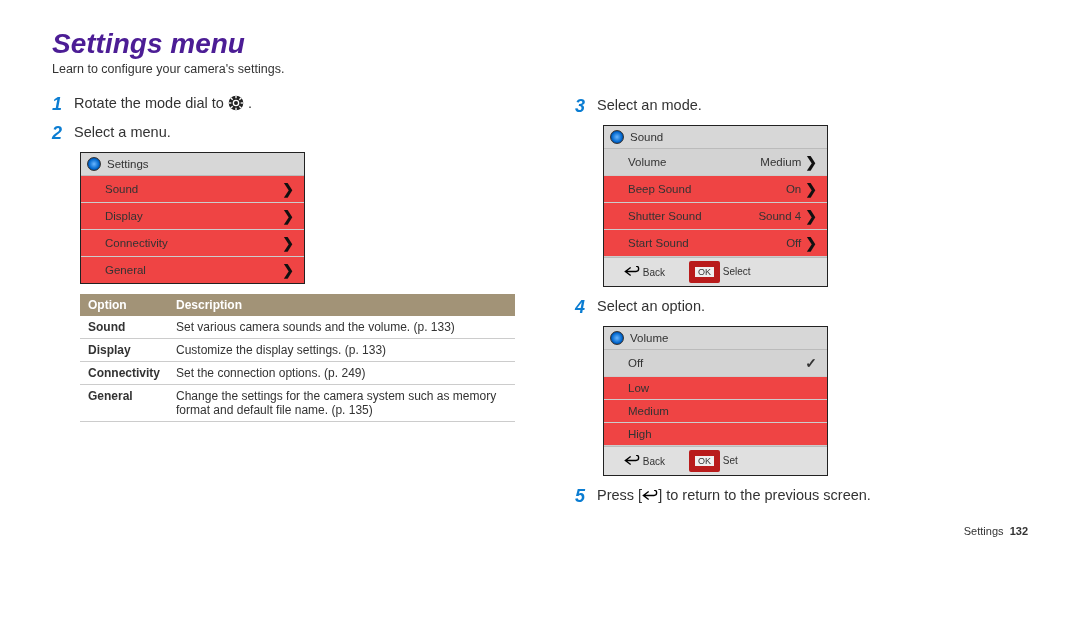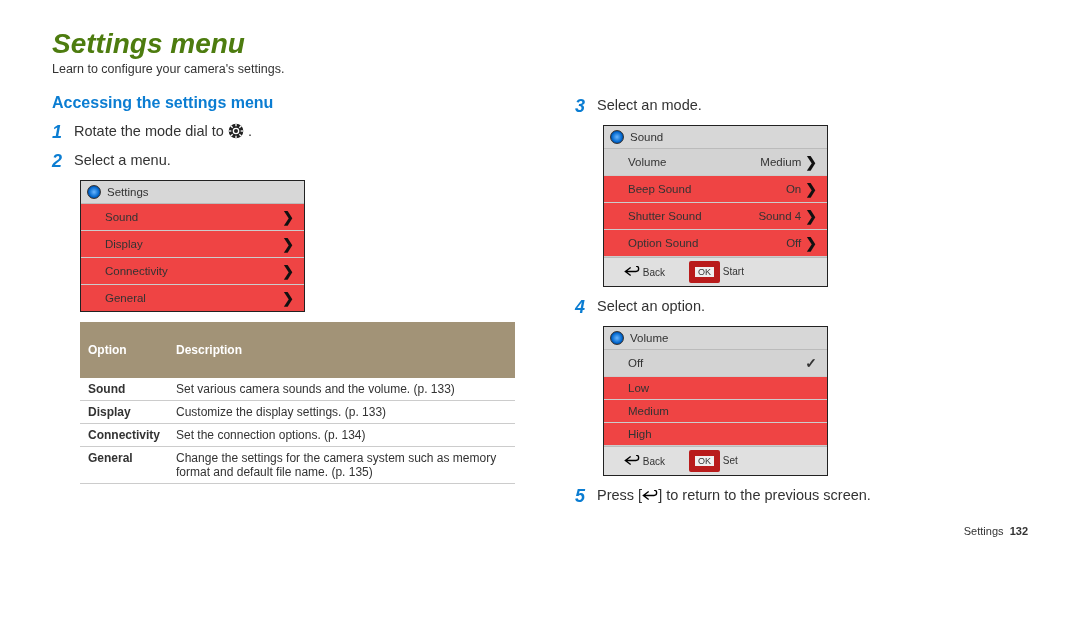--- a/index.html
+++ b/index.html
@@ -1,18 +1,18 @@
 <!DOCTYPE html>
 <html><head>
 <meta charset="utf-8">
 <style>
   * { box-sizing: border-box; margin: 0; padding: 0; }
   body { font-family: Arial, Helvetica, sans-serif; width: 1080px; height: 630px; background: #fff; color: #333; }
   .page { padding: 28px 52px 10px 52px; }
-  .title { color: #4d7c0f; font-weight: bold; font-size: 28px; font-style: italic; margin-bottom: 2px; }
+  .title { color: #4c1d95; font-weight: bold; font-size: 28px; font-style: italic; margin-bottom: 2px; }
   .subtitle { font-size: 12.5px; color: #333; margin-bottom: 18px; }
   .columns { display: flex; gap: 60px; }
   .col { flex: 1 1 0; }
   .section-heading { color: #0b7dd2; font-weight: bold; font-size: 16px; margin-bottom: 10px; }
 
   .step { display: flex; align-items: flex-start; font-size: 14.5px; color: #333; margin-bottom: 8px; }
   .step-num { color: #0b7dd2; font-style: italic; font-weight: bold; font-size: 18px; width: 22px; flex-shrink: 0; }
   .step-text { padding-top: 1px; }
 
   .gear-icon { display:inline-block; width:16px; height:16px; vertical-align:-3px; position:relative; }
@@ -29,38 +29,37 @@
   .cam-row.highlight { background:#d3d3d3; }
   .cam-row:last-child { border-bottom:none; }
   .cam-footer { padding:3px 20px; background:#e0e0e0; border-top:1px solid #bbb; font-size:10px; display:flex; gap:24px; align-items:center; }
   .kbd { display:inline-block; border:6px solid #b91c1c; border-radius:2px; padding:0 3px; font-size:9px; background:#f0f0f0; }
   .chev { font-weight:bold; color:#111; font-size:14px; }
   .check { font-size:14px; font-weight:bold; }
   .val-cell { display:flex; align-items:center; gap:4px; }
 
   
   .desc-table { width: 435px; margin-left: 28px; border-collapse: collapse; font-size: 12px; }
-  .desc-table th { background:#a29377; color:#fff; font-weight:bold; text-align:left; padding:21px 8px; font-size:12px; }
+  .desc-table th { background:#a29377; color:#fff; font-weight:bold; text-align:left; padding:4px 8px; font-size:12px; }
   .desc-table td { padding:4px 8px; border-bottom:1px solid #ccc; vertical-align:top; }
   .desc-table td.opt { font-weight:bold; width:84px; }
 
   .footer { text-align:right; font-size:11px; color:#333; margin-top:10px; }
   .footer .pnum { font-weight:bold; }
 </style>
 </head>
 <body>
 
 <div class="page">
   <div class="title">Settings menu</div>
   <div class="subtitle">Learn to configure your camera's settings.</div>
 
   <div class="columns">
 
     <div class="col">
-      <div class="section-heading">Accessing the settings menu</div>
 
       <div class="step">
         <div class="step-num">1</div>
         <div class="step-text">
           <span>Rotate the mode dial to </span>
           <span class="gear-icon">
             <svg viewBox="0 0 24 24">
                 <circle cx="12" cy="12" r="11" fill="#222"></circle>
                 <circle cx="12" cy="12" r="4" fill="none" stroke="#fff" stroke-width="2"></circle>
                 <g stroke="#fff" stroke-width="2">
@@ -116,21 +115,21 @@
         <tr>
           <td class="opt">Sound</td>
           <td>Set various camera sounds and the volume. (p. 133)</td>
         </tr>
         <tr>
           <td class="opt">Display</td>
           <td>Customize the display settings. (p. 133)</td>
         </tr>
         <tr>
           <td class="opt">Connectivity</td>
-          <td>Set the connection options. (p. 134)</td>
+          <td>Set the connection options. (p. 249)</td>
         </tr>
         <tr>
           <td class="opt">General</td>
           <td>Change the settings for the camera system such as memory format and default file name. (p. 135)</td>
         </tr>
       </tbody>
         </table>
     </div>
 
     <div class="col">
@@ -159,31 +158,31 @@
             </span>
         </div>
         <div class="cam-row">
           <span>Shutter Sound</span>
           <span class="val-cell">
               <span>Sound 4</span>
               <span class="chev">❯</span>
             </span>
         </div>
         <div class="cam-row">
-          <span>Option Sound</span>
+          <span>Start Sound</span>
           <span class="val-cell">
               <span>Off</span>
               <span class="chev">❯</span>
             </span>
         </div>
         <div class="cam-footer">
           <span><span class="back-icon"><svg viewBox="0 0 24 16">
                   <path d="M10 2 L2 8 L10 14 M2 8 H18 A4 4 0 0 0 18 0" fill="none" stroke="#000" stroke-width="2"></path>
                 </svg></span> <span>Back</span></span>
-          <span><span class="kbd">OK</span> <span>Start</span></span>
+          <span><span class="kbd">OK</span> <span>Select</span></span>
         </div>
       </div>
 
       <div class="step">
         <div class="step-num">4</div>
         <div class="step-text">Select an option.</div>
       </div>
 
       <div class="cam-box">
         <div class="cam-header">

